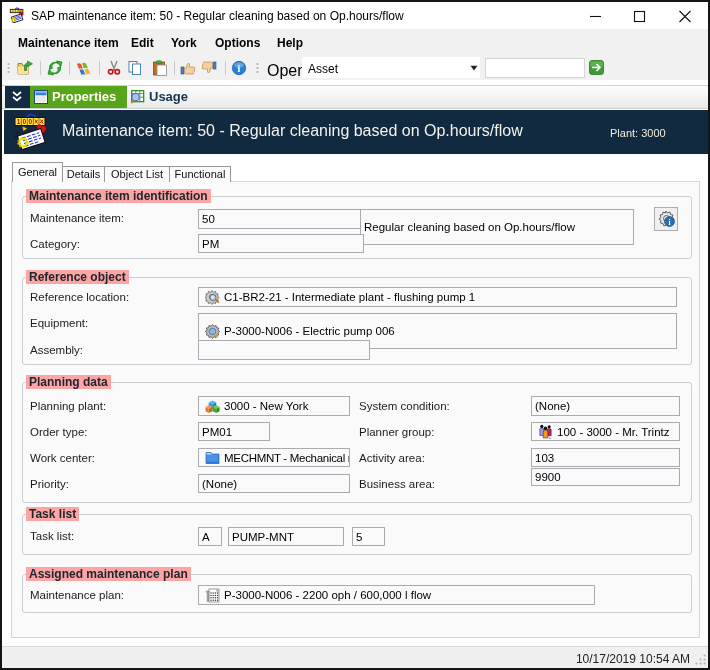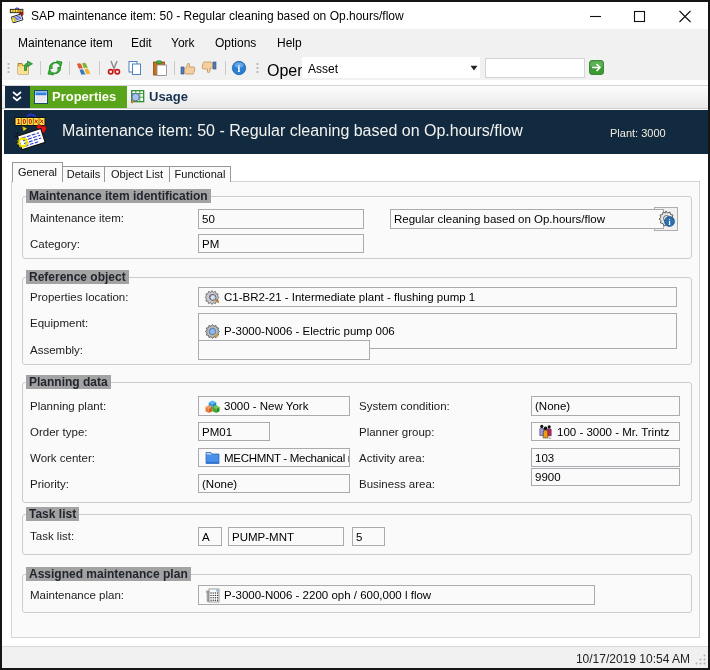--- a/index.html
+++ b/index.html
@@ -9,32 +9,32 @@
 .win-border { position:absolute; left:0; top:0; width:710px; height:670px; border:2px solid #161616; pointer-events:none; z-index:50; }
 
 #titlebar { left:2px; top:2px; width:706px; height:27px; background:#fff; }
 #menutool { left:2px; top:29px; width:706px; height:51px; background:#f1f1f1; }
 #row2 { left:2px; top:85px; width:706px; height:24px; background:linear-gradient(#fdfdfd,#e9e9e9); border-top:1px solid #d4d4d4; border-bottom:1px solid #cfcfcf; }
 #header { left:4px; top:110px; width:704px; height:44px; background:#122a40; }
 #statusbar { left:2px; top:646px; width:706px; height:22px; background:#f0f0f0; border-top:1px solid #d9d9d9; }
 
 #title-text { left:31px; top:9px; font-size:12px; color:#000; }
 
-.menu-item { top:36px; font-size:12px; color:#000; }
+.menu-item { top:36px; font-size:12px; color:#000;font-weight:bold; }
 
 .tbicon { top:60px; width:16px; height:16px; }
 .tbsep { top:61px; width:1px; height:14px; background:#c9c9c9; }
 .tbgrip { top:62px; width:3px; height:13px;
   background-image:radial-gradient(circle, #b5b5b5 1px, transparent 1.2px);
   background-size:3px 4px; }
 
 .input { position:absolute; background:#fafafa; border:1px solid #aaaab0; font-size:11.5px; color:#000; display:flex; align-items:center; padding-left:3px; white-space:nowrap; overflow:hidden; z-index:3; }
 .label { position:absolute; font-size:11.5px; color:#1c1c1c; white-space:nowrap; z-index:3; }
 .group { position:absolute; border:1px solid #c9cdd4; border-radius:3px; }
-.legend { position:absolute; font-size:12px; font-weight:bold; color:#21262e; background:#a3a3a3; padding:0 3px; white-space:nowrap; }
+.legend { position:absolute; font-size:12px; font-weight:bold; color:#21262e; background:#fca5a5; padding:0 3px; white-space:nowrap; }
 .ficon { width:15px; height:15px; margin-left:3px; margin-right:4px; flex:0 0 auto; }
 
 .tab { position:absolute; font-size:11px; color:#111; text-align:center; background:#fafafa; border:1px solid #989898; border-bottom:none; }
 </style>
 </head>
 <body>
 
 <div class="abs" id="titlebar"></div>
 <svg class="abs" style="left:9px;top:7px" width="16" height="16" viewBox="0 0 36 38">
   <path d="M13.5 6.5 Q15.5 1 20 3 Q24.5 5 22.5 9" fill="none" stroke="#2636cc" stroke-width="2.4"></path>
@@ -182,34 +182,34 @@
 <div class="abs tab" style="left:105px;top:166px;width:65px;height:16px;line-height:15px;z-index:2;border-left:none">Object List</div>
 <div class="abs tab" style="left:170px;top:166px;width:61px;height:16px;line-height:15px;z-index:2;border-left:none">Functional</div>
 
 <div class="abs" style="left:11px;top:181px;width:689px;height:457px;background:#fafafa;border:1px solid #d6d6d6;z-index:1"></div>
 <div class="abs" style="left:13px;top:182px;width:49px;height:2px;background:#fbfbfb;z-index:3"></div>
 
 <div class="group" style="left:22px;top:196px;width:670px;height:63px;z-index:2"></div>
 <div class="legend" style="left:26px;top:189px;z-index:3">Maintenance item identification</div>
 <div class="label" style="left:30px;top:212px">Maintenance item:</div>
 <div class="input" style="left:198px;top:209px;width:166px;height:20px">50</div>
-<div class="input" style="left:390px;top:209px;width:274px;height:20px">Regular cleaning based on Op.hours/flow</div>
+<div class="input" style="left:360px;top:209px;width:274px;height:36px">Regular cleaning based on Op.hours/flow</div>
 <div class="abs" style="left:654px;top:207px;width:24px;height:24px;background:#f0f0f0;border:1px solid #adadad;z-index:2"></div>
 <svg class="abs" style="left:658px;top:210px;z-index:3" width="17" height="17" viewBox="0 0 17 17">
   <path d="M8 1 L9.5 3 L12 2 L12.5 4.5 L15 5 L14 7.5 L16 9 L14 10.5 L14.5 13 L12 13.5 L11 16 L8.5 15 L6 16 L5 13.5 L2.5 13 L3 10.5 L1 9 L3 7.5 L2 5 L4.5 4.5 L5 2 L7.5 3 Z" fill="#e8e8e8" stroke="#555" stroke-width="0.9"></path>
   <circle cx="8.5" cy="8.5" r="3" fill="none" stroke="#555" stroke-width="0.9"></circle>
   <circle cx="11.5" cy="11.5" r="5" fill="#2a6fb0" stroke="#12477a" stroke-width="0.6"></circle>
   <text x="11.5" y="15" text-anchor="middle" font-size="7.5" font-weight="bold" fill="#fff" font-family="Liberation Serif">i</text>
 </svg>
 <div class="label" style="left:30px;top:238px">Category:</div>
 <div class="input" style="left:198px;top:234px;width:166px;height:19px">PM</div>
 
 <div class="group" style="left:22px;top:277px;width:670px;height:88px;z-index:2"></div>
 <div class="legend" style="left:26px;top:270px;z-index:3">Reference object</div>
-<div class="label" style="left:30px;top:291px">Properties location:</div>
+<div class="label" style="left:30px;top:291px">Reference location:</div>
 <div class="input" style="left:198px;top:287px;width:479px;height:20px">
   <svg class="ficon" viewBox="0 0 15 15">
     <path d="M7 0.5 L8.3 2.3 L10.5 1.4 L11 3.6 L13.2 4 L12.4 6.2 L14.2 7.5 L12.4 8.8 L13.2 11 L11 11.4 L10.5 13.6 L8.3 12.7 L7 14.5 L5.7 12.7 L3.5 13.6 L3 11.4 L0.8 11 L1.6 8.8 L-0.2 7.5 L1.6 6.2 L0.8 4 L3 3.6 L3.5 1.4 L5.7 2.3 Z" fill="#c9c9c9" stroke="#666" stroke-width="0.8"></path>
     <circle cx="7" cy="7" r="2.6" fill="#f5f5f5" stroke="#666" stroke-width="0.8"></circle>
     <circle cx="8" cy="7.5" r="3" fill="#cfe0f0" fill-opacity="0.8" stroke="#557" stroke-width="0.9"></circle>
     <path d="M10.2 9.7 L13 13 L14 12.2 L11.2 9" fill="#d78a2e" stroke="#9e5f14" stroke-width="0.5"></path>
   </svg>
   C1-BR2-21 - Intermediate plant - flushing pump 1</div>
 <div class="label" style="left:30px;top:317px">Equipment:</div>
 <div class="input" style="left:198px;top:313px;width:479px;height:36px">

